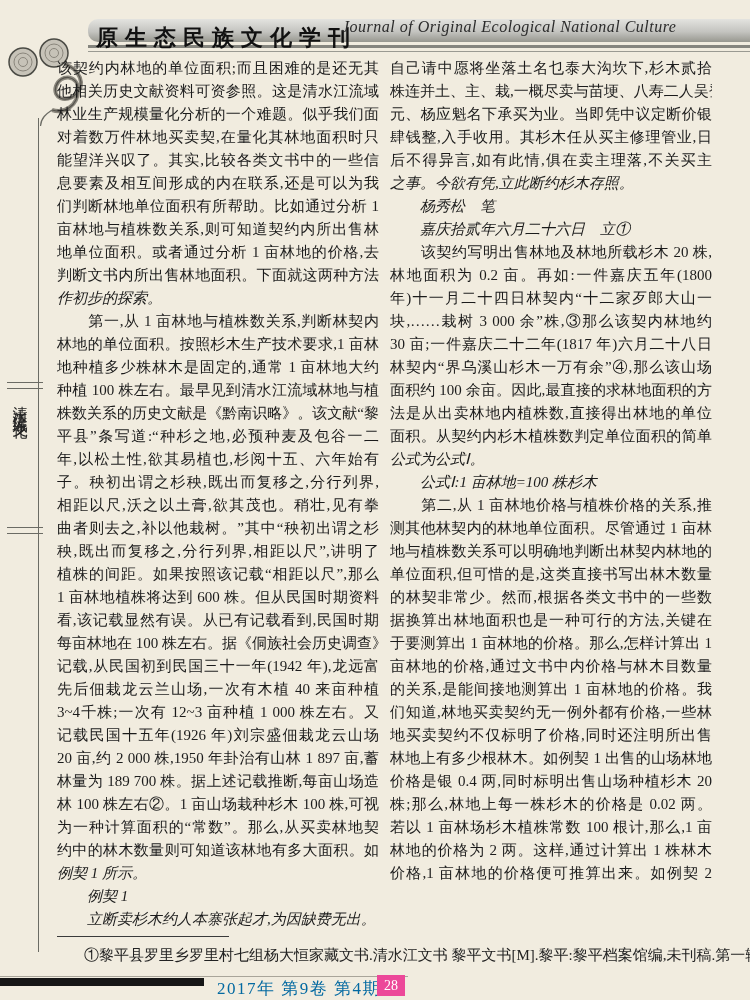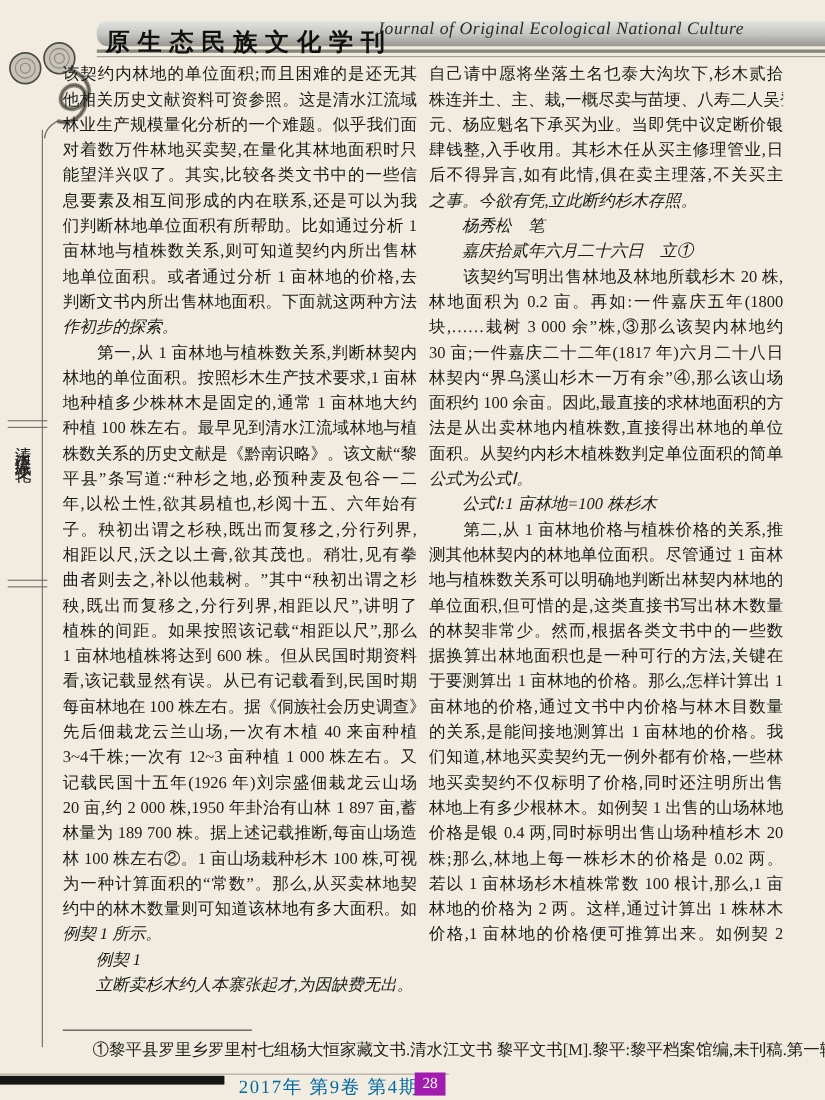--- a/index.html
+++ b/index.html
@@ -61,21 +61,21 @@
   }
   
   .ft-thinline{position:absolute;left:0;top:976px;width:408px;border-top:1px solid #a9a59a;}
   .ft-bar{position:absolute;left:0;top:978px;width:204px;height:8px;background:#161616;}
   .ft-issue{
     position:absolute;left:217px;top:977px;font-size:17px;letter-spacing:1.5px;color:#0369a1;
     white-space:nowrap;
   }
   .ft-page{
     position:absolute;left:377px;top:975px;width:28px;height:21px;
-    background:#a21caf;color:#fff;font-size:14px;line-height:21px;text-align:center;
+    background:#ec4899;color:#fff;font-size:14px;line-height:21px;text-align:center;
   }
 </style>
 </head>
 <body>
 
 <div class="banner"></div>
 <div class="rule-double-a"></div>
 <div class="rule-double-b"></div>
 
 <svg class="logo" width="95" height="120" viewBox="0 0 95 120">
@@ -118,20 +118,21 @@
     <div class="tline">平县”条写道:“种杉之地,必预种麦及包谷一二</div>
     <div class="tline">年,以松土性,欲其易植也,杉阅十五、六年始有</div>
     <div class="tline">子。秧初出谓之杉秧,既出而复移之,分行列界,</div>
     <div class="tline">相距以尺,沃之以土膏,欲其茂也。稍壮,见有拳</div>
     <div class="tline">曲者则去之,补以他栽树。”其中“秧初出谓之杉</div>
     <div class="tline">秧,既出而复移之,分行列界,相距以尺”,讲明了</div>
     <div class="tline">植株的间距。如果按照该记载“相距以尺”,那么</div>
     <div class="tline">1 亩林地植株将达到 600 株。但从民国时期资料</div>
     <div class="tline">看,该记载显然有误。从已有记载看到,民国时期</div>
     <div class="tline">每亩林地在 100 株左右。据《侗族社会历史调查》</div>
+    <div class="tline">记载,从民国初到民国三十一年(1942 年),龙远富</div>
     <div class="tline">先后佃栽龙云兰山场,一次有木植 40 来亩种植</div>
     <div class="tline">3~4千株;一次有 12~3 亩种植 1 000 株左右。又</div>
     <div class="tline">记载民国十五年(1926 年)刘宗盛佃栽龙云山场</div>
     <div class="tline">20 亩,约 2 000 株,1950 年卦治有山林 1 897 亩,蓄</div>
     <div class="tline">林量为 189 700 株。据上述记载推断,每亩山场造</div>
     <div class="tline">林 100 株左右②。1 亩山场栽种杉木 100 株,可视</div>
     <div class="tline">为一种计算面积的“常数”。那么,从买卖林地契</div>
     <div class="tline">约中的林木数量则可知道该林地有多大面积。如</div>
     <div class="tline tleft">例契 1 所示。</div>
     <div class="tline tleft">　　例契 1</div>
@@ -141,20 +142,21 @@
     <div class="tline">自己请中愿将坐落土名乜泰大沟坎下,杉木贰拾</div>
     <div class="tline">株连并土、主、栽,一概尽卖与苗埂、八寿二人吴登</div>
     <div class="tline">元、杨应魁名下承买为业。当即凭中议定断价银</div>
     <div class="tline">肆钱整,入手收用。其杉木任从买主修理管业,日</div>
     <div class="tline">后不得异言,如有此情,俱在卖主理落,不关买主</div>
     <div class="tline tleft">之事。今欲有凭,立此断约杉木存照。</div>
     <div class="tline tleft">　　杨秀松　笔</div>
     <div class="tline tleft">　　嘉庆拾贰年六月二十六日　立①</div>
     <div class="tline">　　该契约写明出售林地及林地所载杉木 20 株,</div>
     <div class="tline">林地面积为 0.2 亩。再如:一件嘉庆五年(1800</div>
+    <div class="tline">年)十一月二十四日林契内“十二家歹郎大山一</div>
     <div class="tline">块,……栽树 3 000 余”株,③那么该契内林地约</div>
     <div class="tline">30 亩;一件嘉庆二十二年(1817 年)六月二十八日</div>
     <div class="tline">林契内“界乌溪山杉木一万有余”④,那么该山场</div>
     <div class="tline">面积约 100 余亩。因此,最直接的求林地面积的方</div>
     <div class="tline">法是从出卖林地内植株数,直接得出林地的单位</div>
     <div class="tline">面积。从契约内杉木植株数判定单位面积的简单</div>
     <div class="tline tleft">公式为公式Ⅰ。</div>
     <div class="tline tleft">　　公式Ⅰ:1 亩林地=100 株杉木</div>
     <div class="tline">　　第二,从 1 亩林地价格与植株价格的关系,推</div>
     <div class="tline">测其他林契内的林地单位面积。尽管通过 1 亩林</div>

